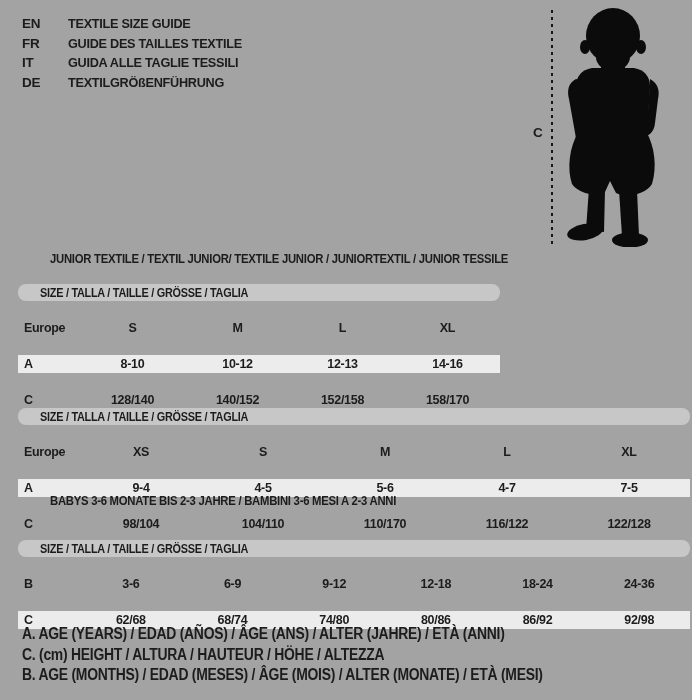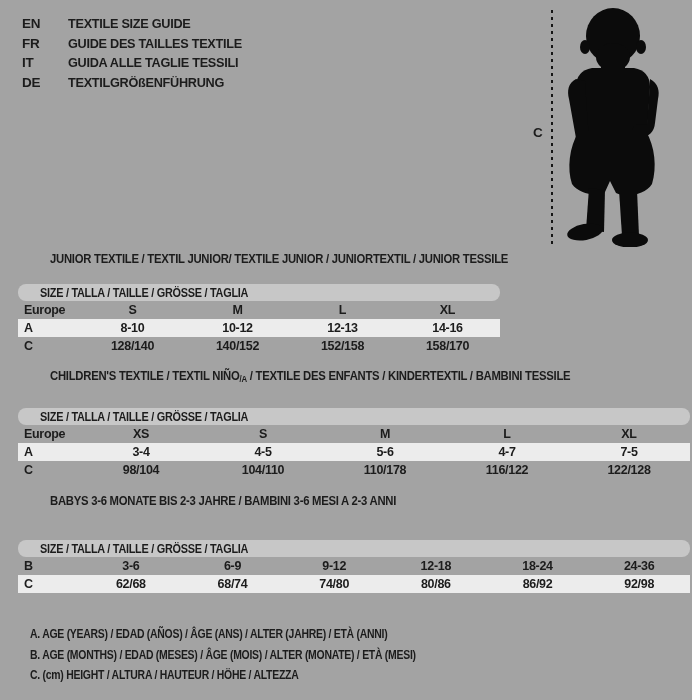--- a/index.html
+++ b/index.html
@@ -41,27 +41,27 @@
 
   
   .tbl { position: absolute; left: 18px; font-size: 12.5px; }
   .tbl-1 { top: 284px; width: 482px; }
   .tbl-2 { top: 408px; width: 672px; }
   .tbl-3 { top: 540px; width: 672px; }
   .tbl .bar {
     height: 17px; background: #c7c7c7;
     display: flex; align-items: center; padding-left: 22px; box-sizing: border-box; border-radius: 8px;
   }
-  .tbl .row { display: flex; height: 18px; align-items: center; }
+  .tbl .row { display: flex; height: 18px; align-items: center; margin-top: 18px; }
   .tbl .row.stripe { background: #ececec; }
   .tbl .lbl { width: 62px; padding-left: 6px; box-sizing: border-box; }
   .tbl .cell { flex: 1; text-align: center; }
 
   
-  .legend { left: 22px; top: 624px; font-size: 12px; margin-left: 8px; }
+  .legend { left: 22px; top: 624px; font-size: 16px; }
   .legend-line { height: 20.6px; display: flex; align-items: center; }
 </style>
 </head>
 <body>
 
 <div class="canvas">
 
   <div class="abs lang-list">
     <div class="lang-row">
       <span class="lang-code">EN</span>
@@ -124,48 +124,45 @@
     </div>
     <div class="row">
       <span class="lbl">C</span>
       <span class="cell">128/140</span>
       <span class="cell">140/152</span>
       <span class="cell">152/158</span>
       <span class="cell">158/170</span>
     </div>
   </div>
 
-  <div class="abs sec-title title-2">
-    <span class="cond"><span>CHILDREN'S TEXTILE / TEXTIL NIÑO</span><span style="font-size:9px; vertical-align:-2px;">/A</span><span> / TEXTILE DES ENFANTS / KINDERTEXTIL / BAMBINI TESSILE</span></span>
-  </div>
   <div class="tbl tbl-2">
     <div class="bar">
       <span class="cond">SIZE / TALLA / TAILLE / GRÖSSE / TAGLIA</span>
     </div>
     <div class="row">
       <span class="lbl">Europe</span>
       <span class="cell">XS</span>
       <span class="cell">S</span>
       <span class="cell">M</span>
       <span class="cell">L</span>
       <span class="cell">XL</span>
     </div>
     <div class="row stripe">
       <span class="lbl">A</span>
-      <span class="cell">3-4</span>
+      <span class="cell">9-4</span>
       <span class="cell">4-5</span>
       <span class="cell">5-6</span>
       <span class="cell">4-7</span>
       <span class="cell">7-5</span>
     </div>
     <div class="row">
       <span class="lbl">C</span>
       <span class="cell">98/104</span>
       <span class="cell">104/110</span>
-      <span class="cell">110/178</span>
+      <span class="cell">110/170</span>
       <span class="cell">116/122</span>
       <span class="cell">122/128</span>
     </div>
   </div>
 
   <div class="abs sec-title title-3">
     <div><span class="cond">BABYS 3-6 MONATE BIS 2-3 JAHRE / BAMBINI 3-6 MESI A 2-3 ANNI</span></div>
   </div>
   <div class="tbl tbl-3">
     <div class="bar">
@@ -189,20 +186,20 @@
       <span class="cell">86/92</span>
       <span class="cell">92/98</span>
     </div>
   </div>
 
   <div class="abs legend">
     <div class="legend-line">
         <span class="cond">A. AGE (YEARS) / EDAD (AÑOS) / ÂGE (ANS) / ALTER (JAHRE) / ETÀ (ANNI)</span>
       </div>
     <div class="legend-line">
+        <span class="cond">C. (cm) HEIGHT / ALTURA / HAUTEUR / HÖHE / ALTEZZA</span>
+      </div>
+    <div class="legend-line">
         <span class="cond">B. AGE (MONTHS) / EDAD (MESES) / ÂGE (MOIS) / ALTER (MONATE) / ETÀ (MESI)</span>
       </div>
-    <div class="legend-line">
-        <span class="cond">C. (cm) HEIGHT / ALTURA / HAUTEUR / HÖHE / ALTEZZA</span>
-      </div>
   </div>
 
 </div>
 
 </body></html>

